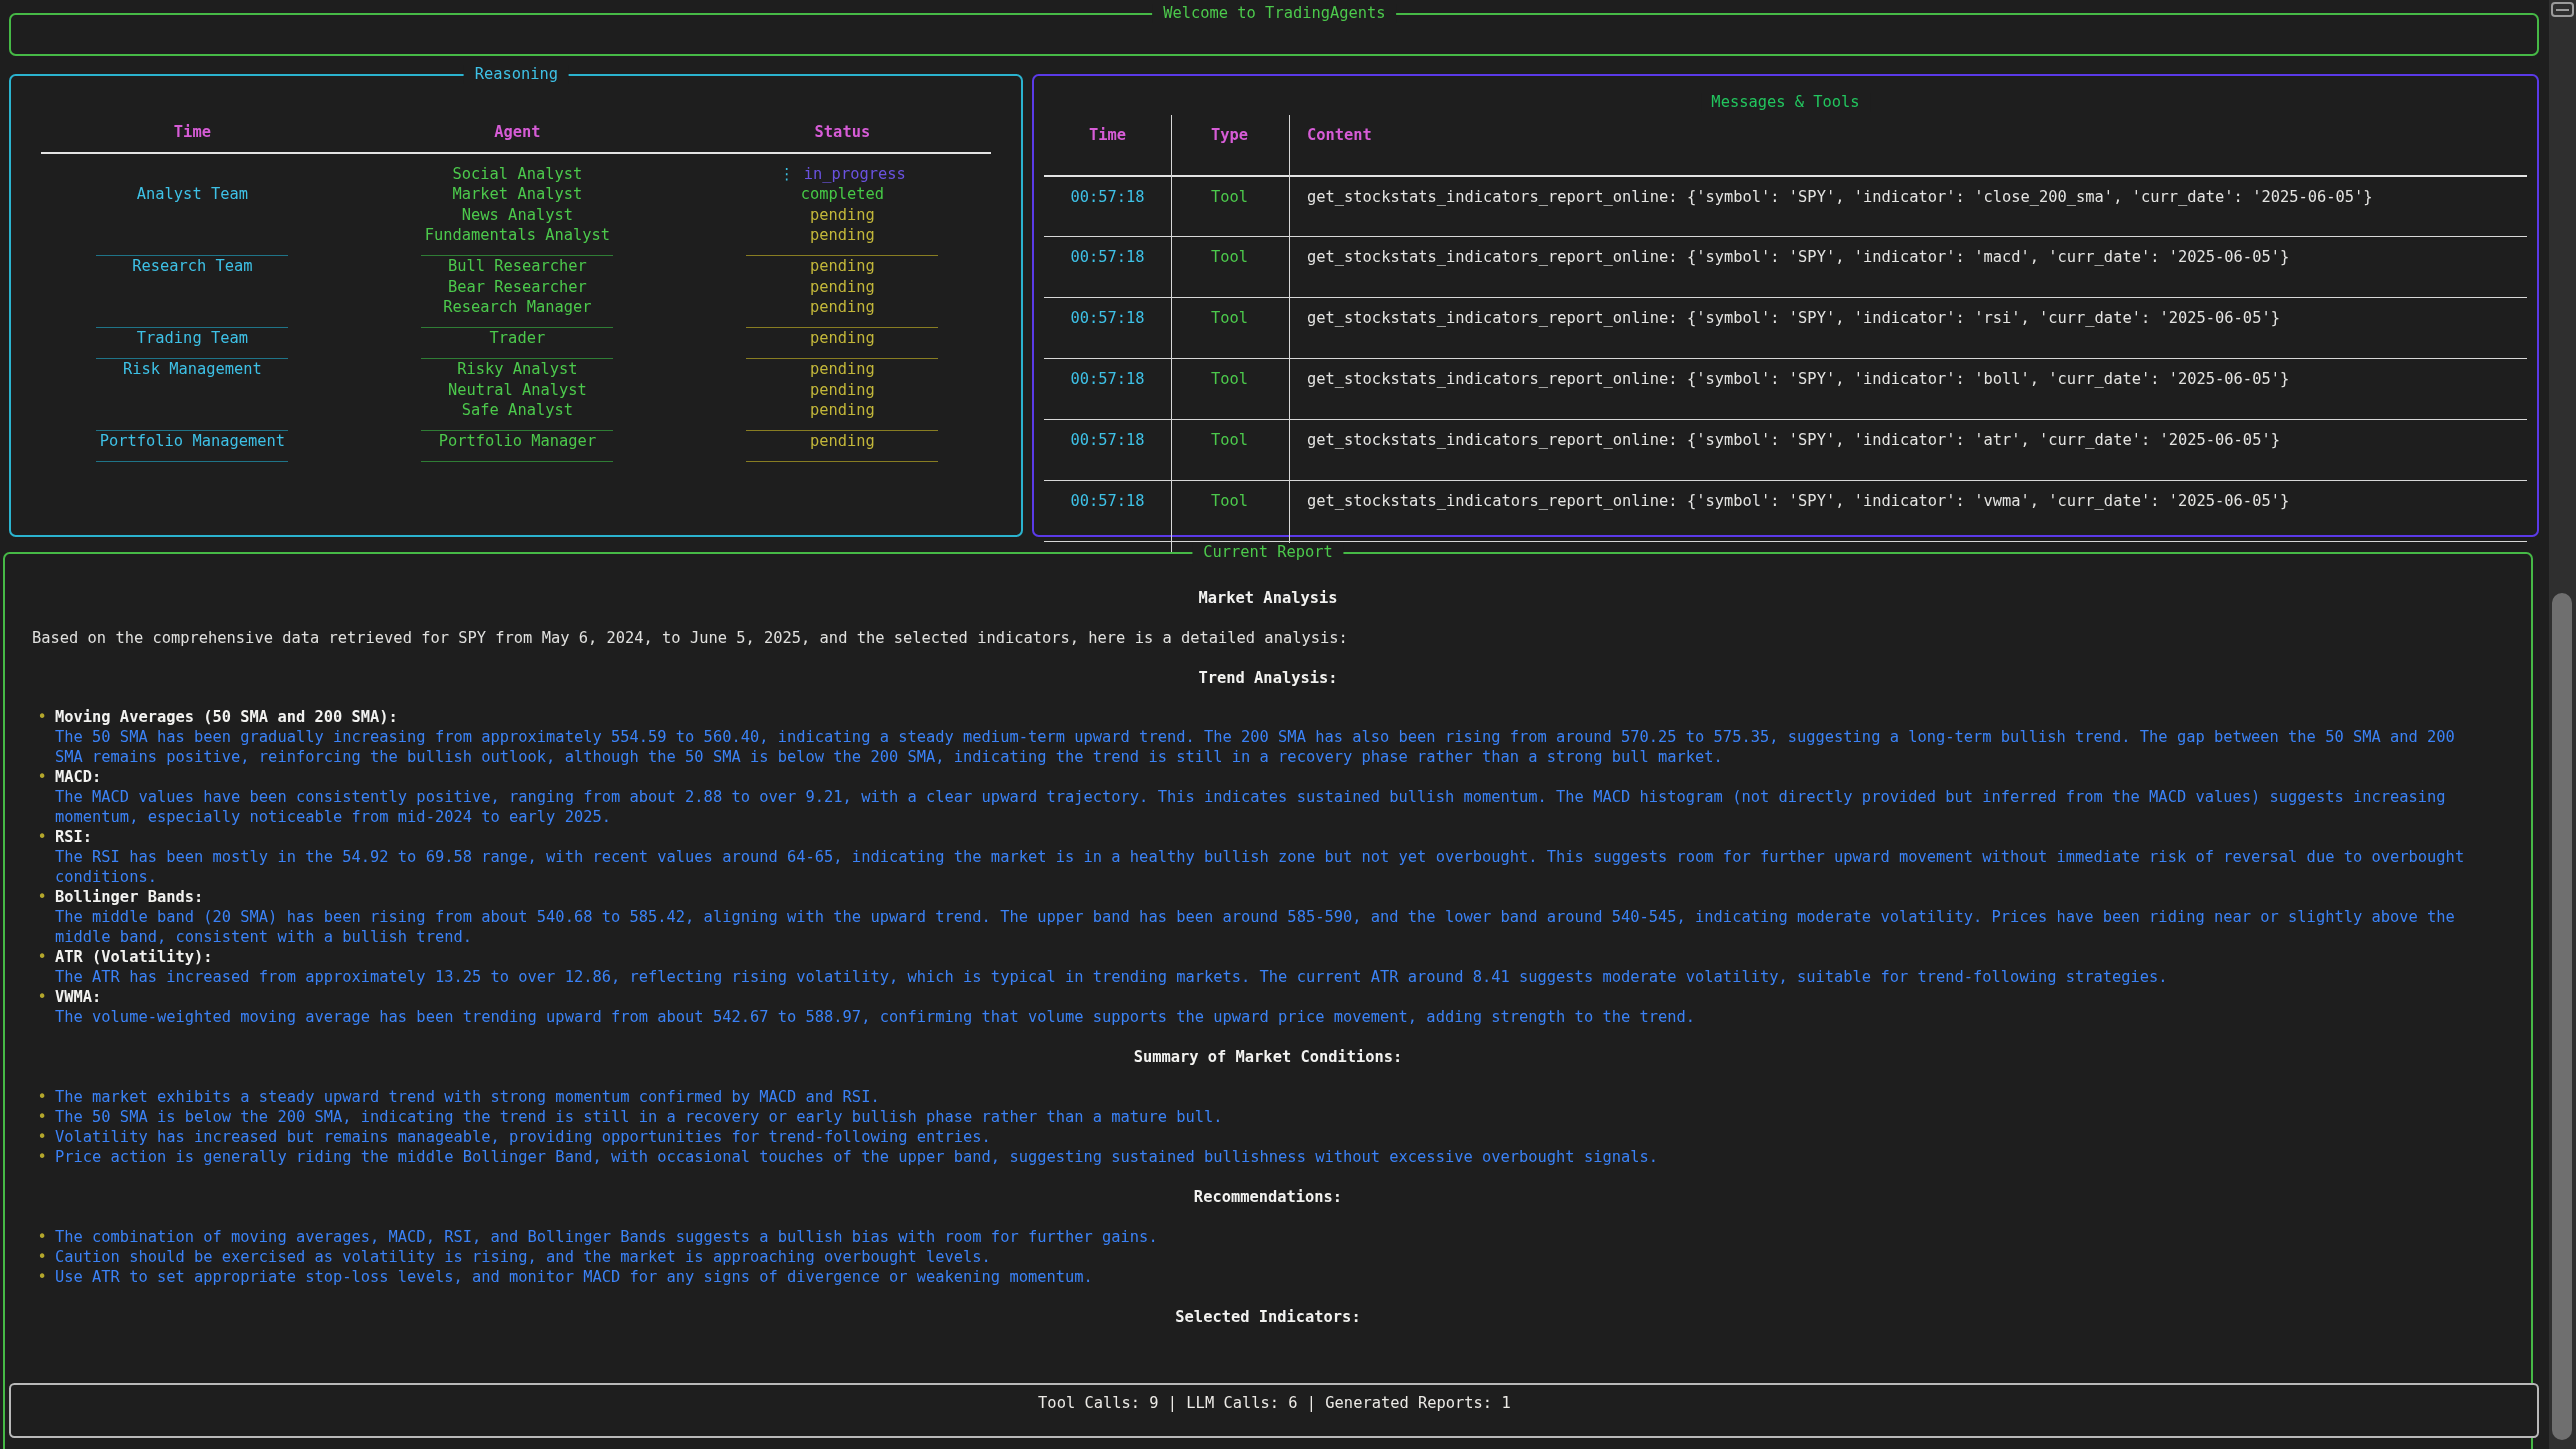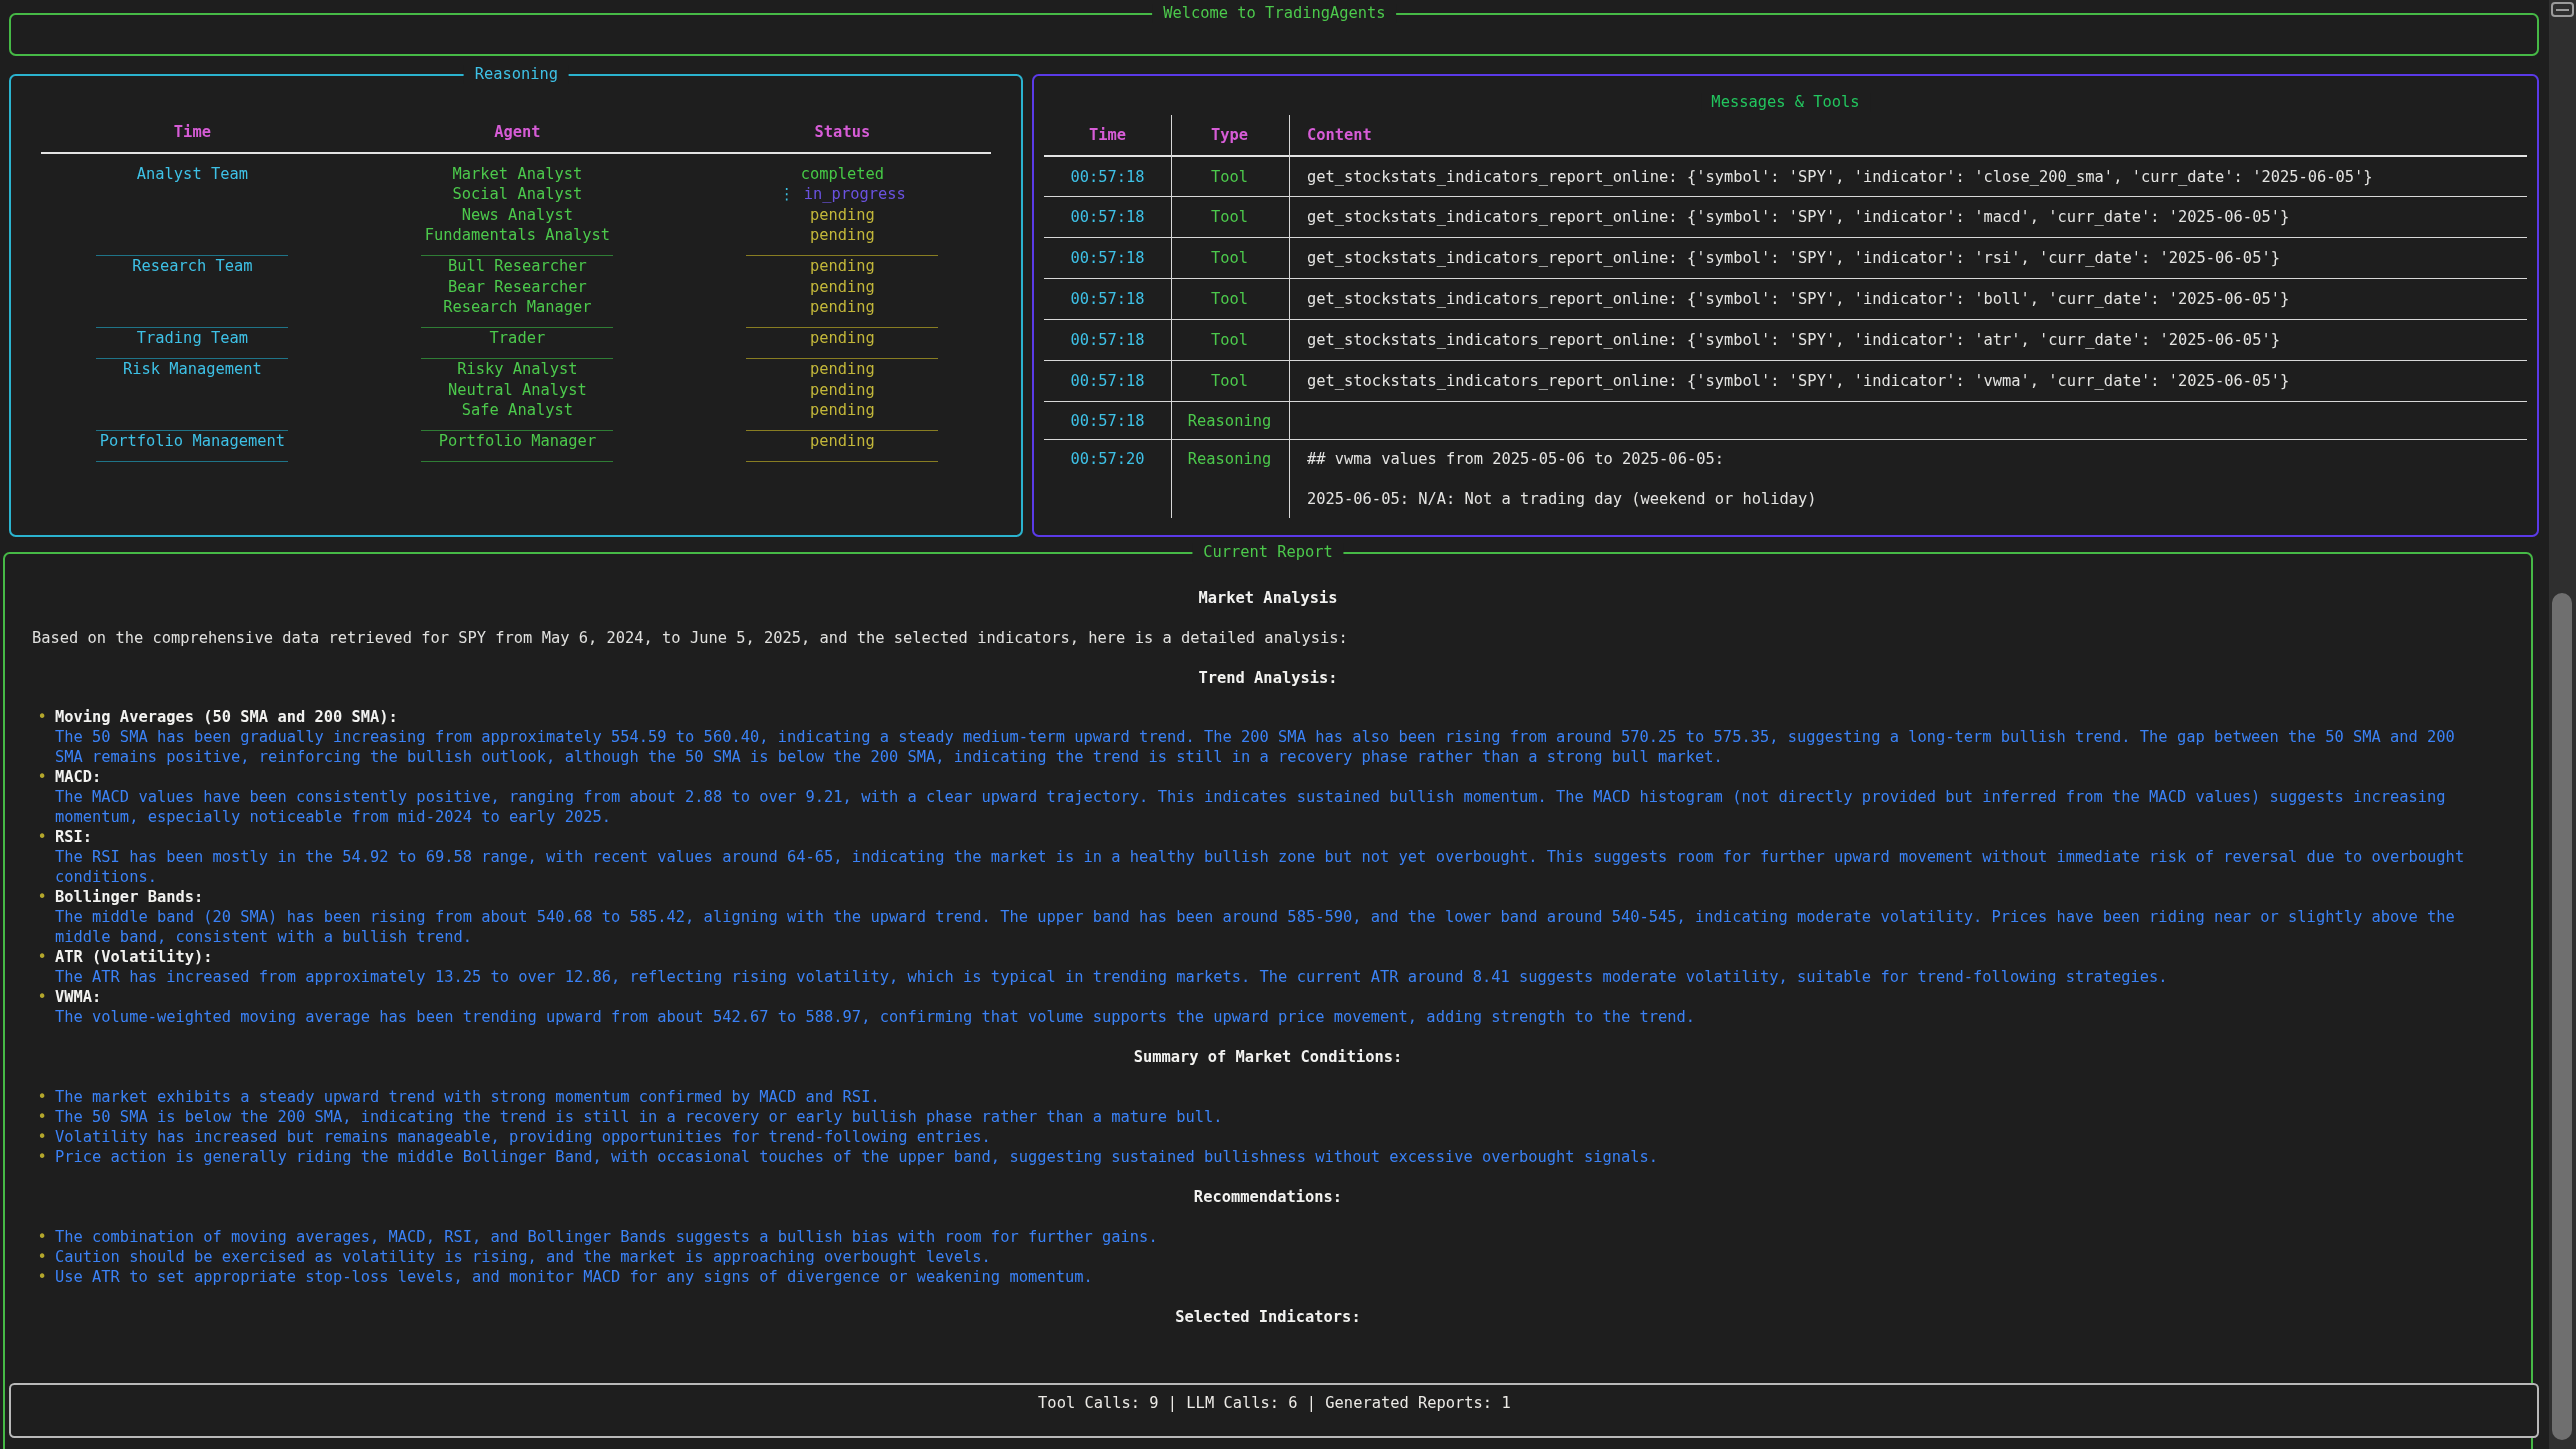--- a/index.html
+++ b/index.html
@@ -36,21 +36,21 @@
   .sep-row span { display:block; height:1.3px; margin-top:9.4px; }
   .sep-team   { background:#1f7488; }
   .sep-agent  { background:#2f7d35; }
   .sep-status { background:#887d22; }
 
   
   .mtable { position:relative; margin:39px 10px 0 10px; }
   .mrow { display:grid; grid-template-columns:127px 117px 1fr; }
   .mhead { height:40px; }
   .mhead .mcell { color:#d65cd6; font-weight:bold; }
-  .mline { border-top:1.3px solid #d8d8d8; }
+  .mline { border-top:1.3px solid #d8d8d8;margin-top:20px; }
   .mline-thick { border-top:2px solid #e3e3e3; }
   .mcell { display:flex; align-items:center; justify-content:center; line-height:20px; }
   .mcell.content { justify-content:flex-start; padding-left:19px; padding-right:6.7px;
     white-space:pre-line; }
   .r-std  { height:41px; }
   .r-sm   { height:38px; }
   .r-tall { height:87px; }
   .r-tall .mcell { align-items:flex-start; padding-top:9.4px; }
   .time { color:#3ec1e6; }
   .type { color:#4cc94c; }
@@ -95,31 +95,31 @@
     <span class="panel-title t-cyan">Reasoning</span>
     <div class="ptable">
       <div class="prow phead">
         <span>Time</span>
         <span>Agent</span>
         <span>Status</span>
       </div>
       <div class="head-sep"></div>
 
       <div class="prow">
-        <span class="team">Analyst Team</span>
-        <span class="agent">Market Analyst</span>
-        <span class="status st-completed">completed</span>
-      </div>
-      <div class="prow">
         <span class="team"></span>
         <span class="agent">Social Analyst</span>
         <span class="status st-progress">
             <span class="spinner">⋮</span>
             <span>in_progress</span>
           </span>
+      </div>
+      <div class="prow">
+        <span class="team">Analyst Team</span>
+        <span class="agent">Market Analyst</span>
+        <span class="status st-completed">completed</span>
       </div>
       <div class="prow">
         <span class="team"></span>
         <span class="agent">News Analyst</span>
         <span class="status st-pending">pending</span>
       </div>
       <div class="prow">
         <span class="team"></span>
         <span class="agent">Fundamentals Analyst</span>
         <span class="status st-pending">pending</span>

